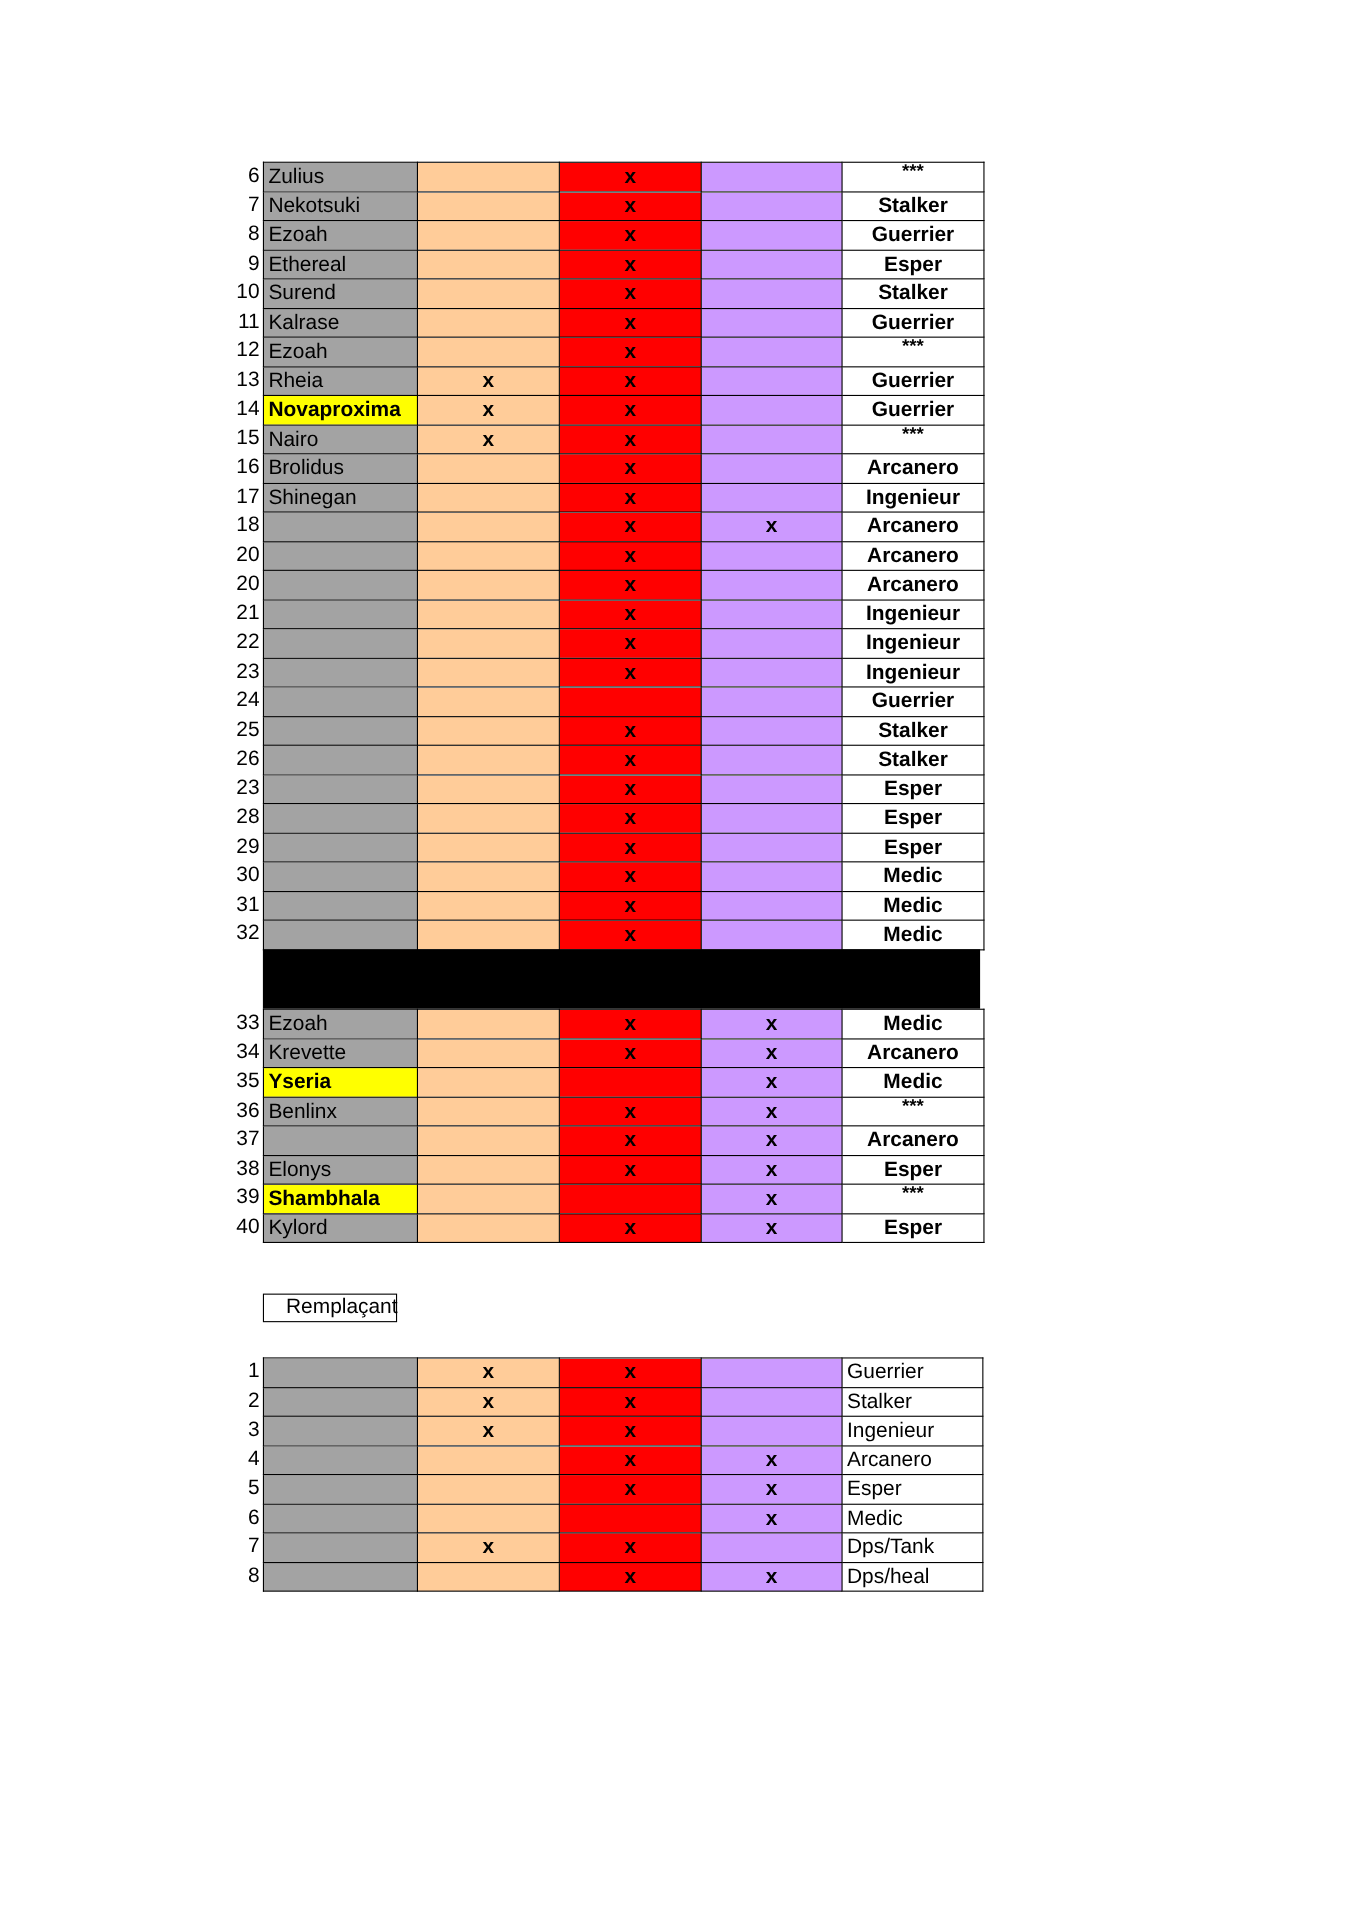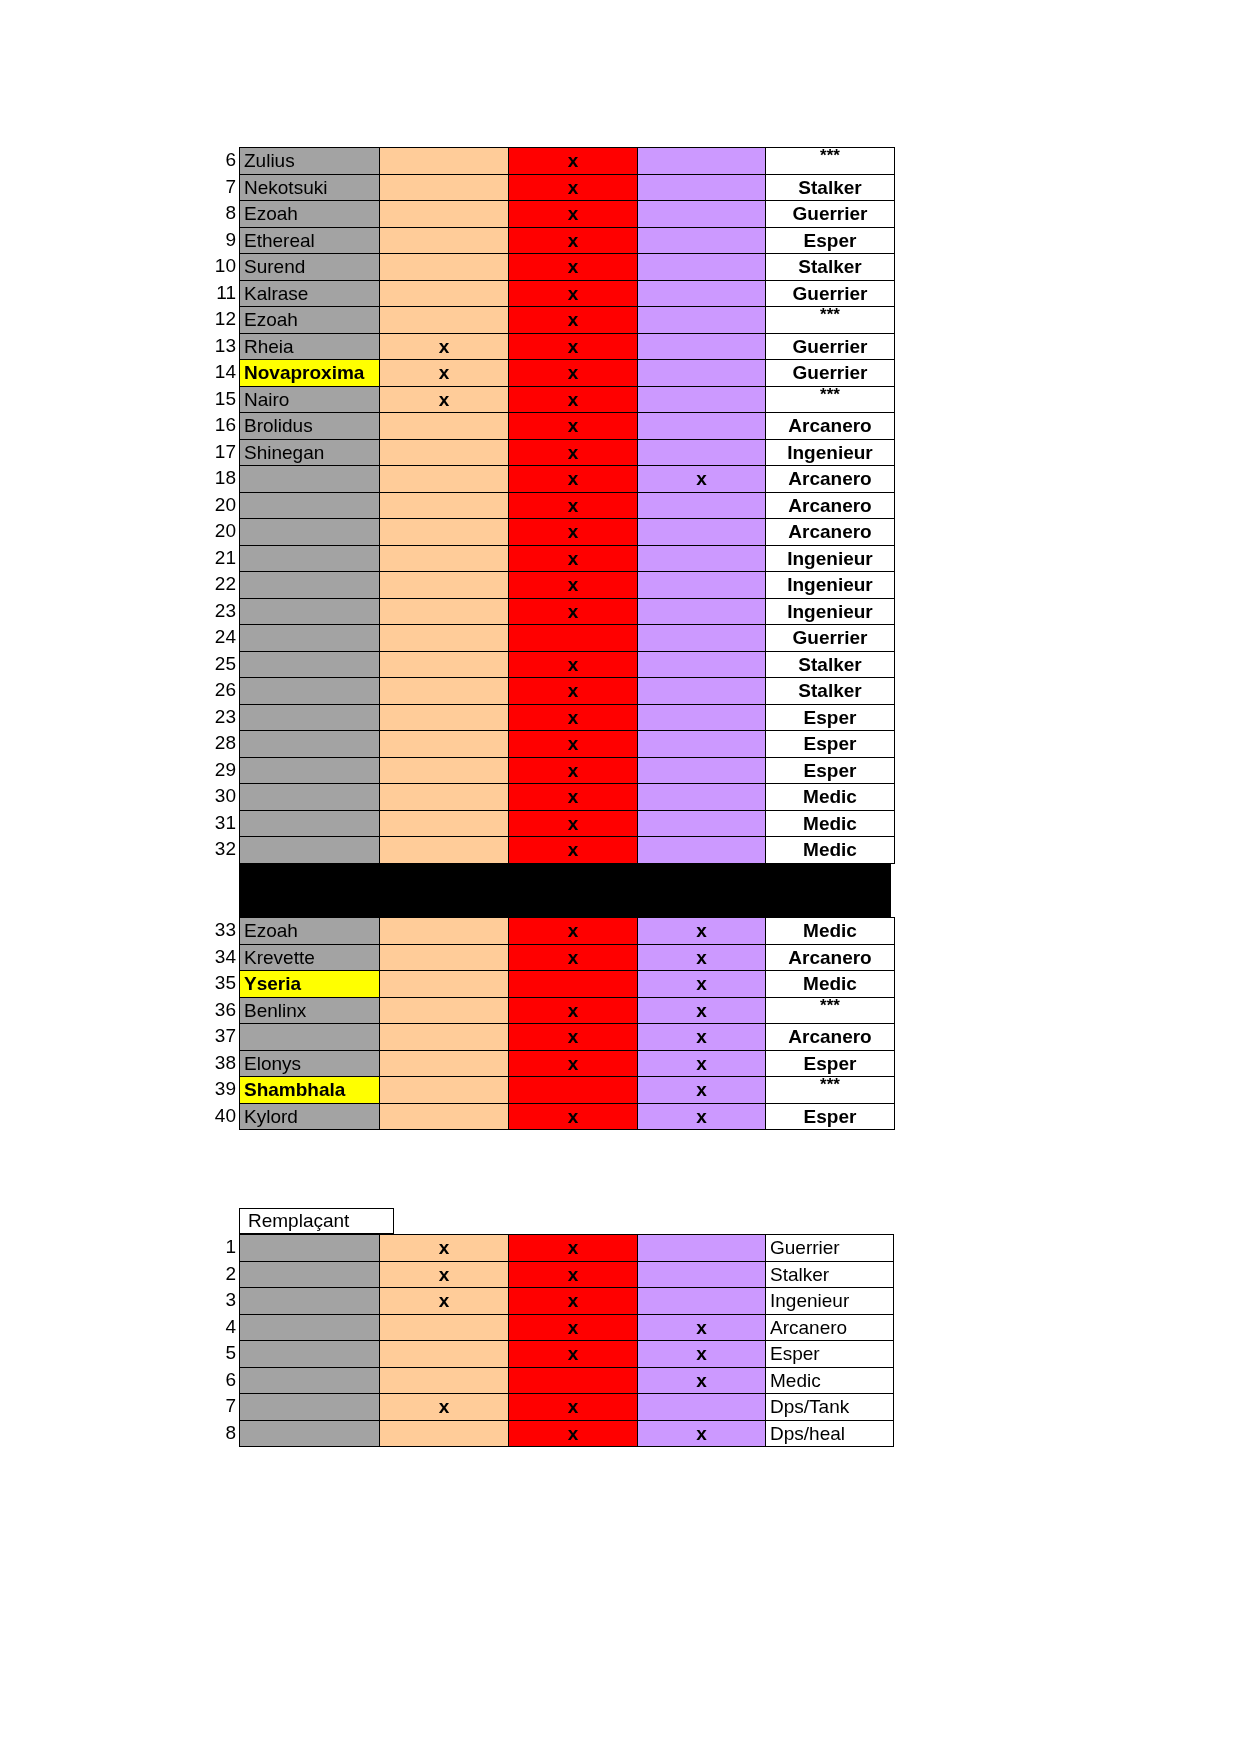--- a/index.html
+++ b/index.html
@@ -13,22 +13,22 @@
   .tbl td.c-b { width:128px; background:#ff0000; text-align:center; font-weight:bold; }
   .tbl td.c-c { width:127px; background:#cc99ff; text-align:center; font-weight:bold; }
   .tbl td.c-cls { width:128px; background:#ffffff; text-align:center; font-weight:bold; }
   .tbl td.c-cls.stars { vertical-align:top; line-height:16px; font-size:17px; }
   .tbl td.c-cls.plain { font-weight:normal; text-align:left; padding-left:4px; box-sizing:border-box; }
   .rownum { position:absolute; width:50px; text-align:right; font-size:19px; line-height:26px; }
   #t1 { top:147px; }
   #t2 { top:917px; }
   #t3 { top:1234px; }
   .black-band { position:absolute; left:239px; top:863px; width:652px; height:54px; background:#000; }
-  .sub-header { position:absolute; left:239px; top:1208px; width:155px; height:26px; border:1px solid #000; box-sizing:border-box;
-                font-size:19px; line-height:24px; padding-left:8px; }
+  .sub-header { position:absolute; left:239px; top:1176px; width:122px; height:26px; border:1px solid #000; box-sizing:border-box;
+                font-size:19px; line-height:24px; padding-left:20px; }
 </style>
 </head>
 <body>
 
 <div id="nums">
     <div class="rownum" style="left: 186px; top: 147px;">6</div>
     <div class="rownum" style="left: 186px; top: 173.5px;">7</div>
     <div class="rownum" style="left: 186px; top: 200px;">8</div>
     <div class="rownum" style="left: 186px; top: 226.5px;">9</div>
     <div class="rownum" style="left: 186px; top: 253px;">10</div>

